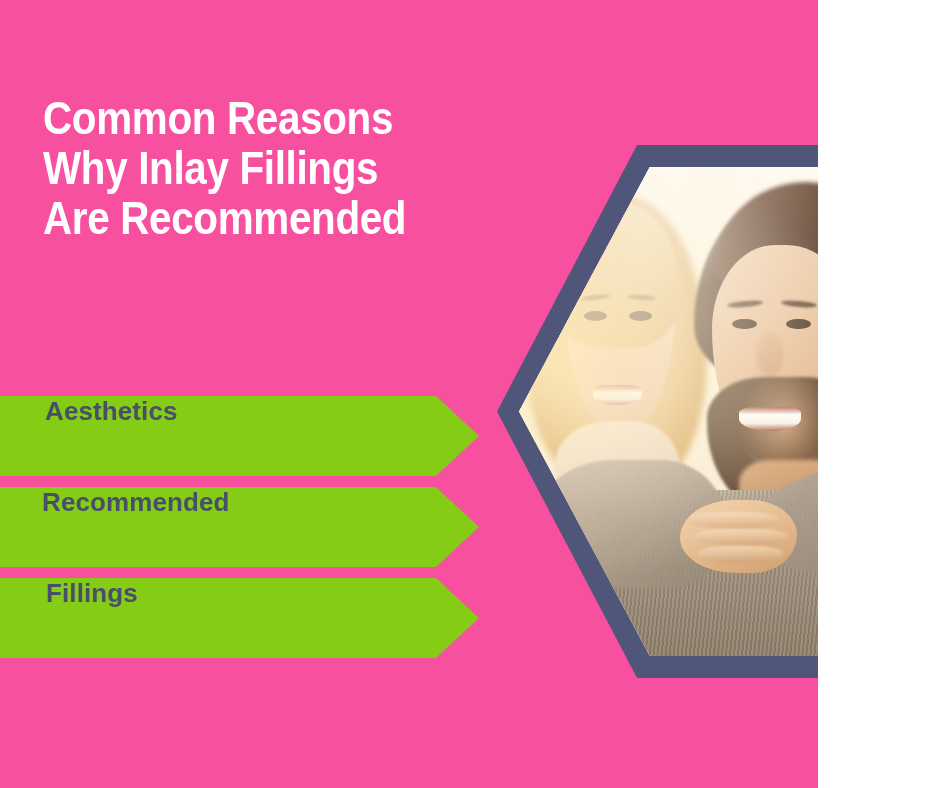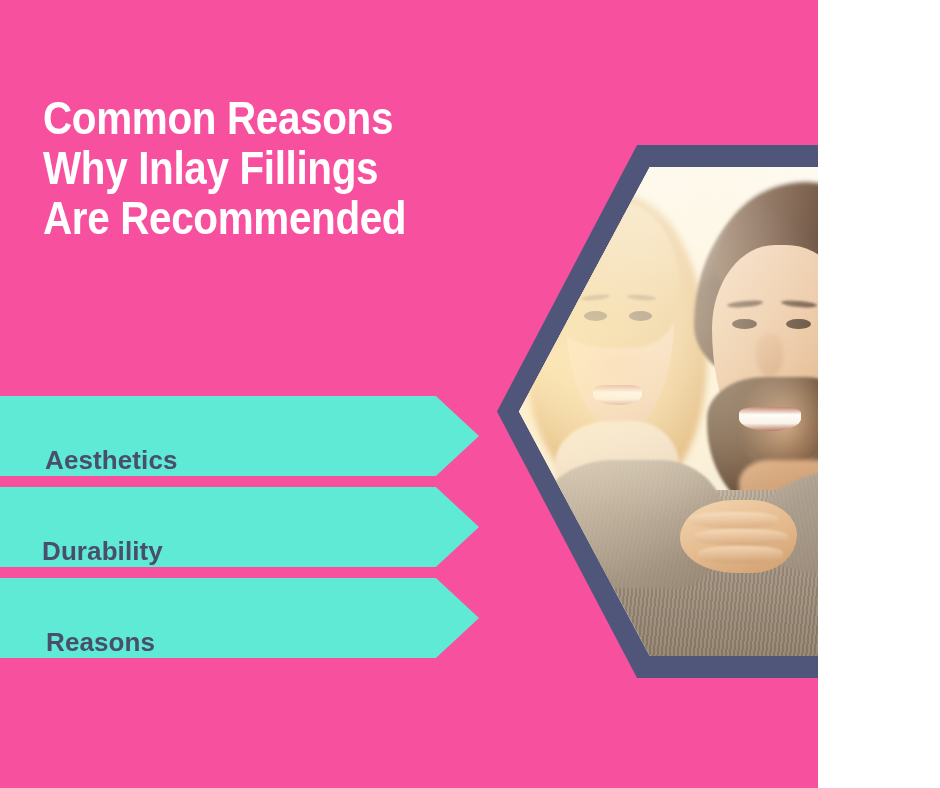--- a/index.html
+++ b/index.html
@@ -247,25 +247,25 @@
       radial-gradient(ellipse at 30% 8%, rgba(255,255,255,0.55) 0%, rgba(255,255,255,0) 50%);
     pointer-events: none;
   }
 
   
   .banner {
     position: absolute;
     left: 0;
     width: 479px;
     height: 80px;
-    background: #5eead4;
+    background: #84cc16;
     -webkit-clip-path: polygon(0 0, 91% 0, 100% 50%, 91% 100%, 0 100%);
     clip-path: polygon(0 0, 91% 0, 100% 50%, 91% 100%, 0 100%);
     display: flex;
-    align-items: flex-end;
+    align-items: flex-start;
     z-index: 5;
   }
   .banner-label {
     color: #494E6B;
     font-family: "Liberation Sans", sans-serif;
     font-weight: bold;
     font-size: 26px;
     letter-spacing: 0.1px;
     white-space: nowrap;
   }
@@ -325,19 +325,19 @@
   <div class="title-block">
     <span class="title-line">Common Reasons</span>
     <span class="title-line">Why Inlay Fillings</span>
     <span class="title-line">Are Recommended</span>
   </div>
 
   <div class="banner" id="banner-1">
     <span class="banner-label">Aesthetics</span>
   </div>
   <div class="banner" id="banner-2">
-    <span class="banner-label">Durability</span>
+    <span class="banner-label">Recommended</span>
   </div>
   <div class="banner" id="banner-3">
-    <span class="banner-label">Reasons</span>
+    <span class="banner-label">Fillings</span>
   </div>
 
 </div>
 
 </body></html>

